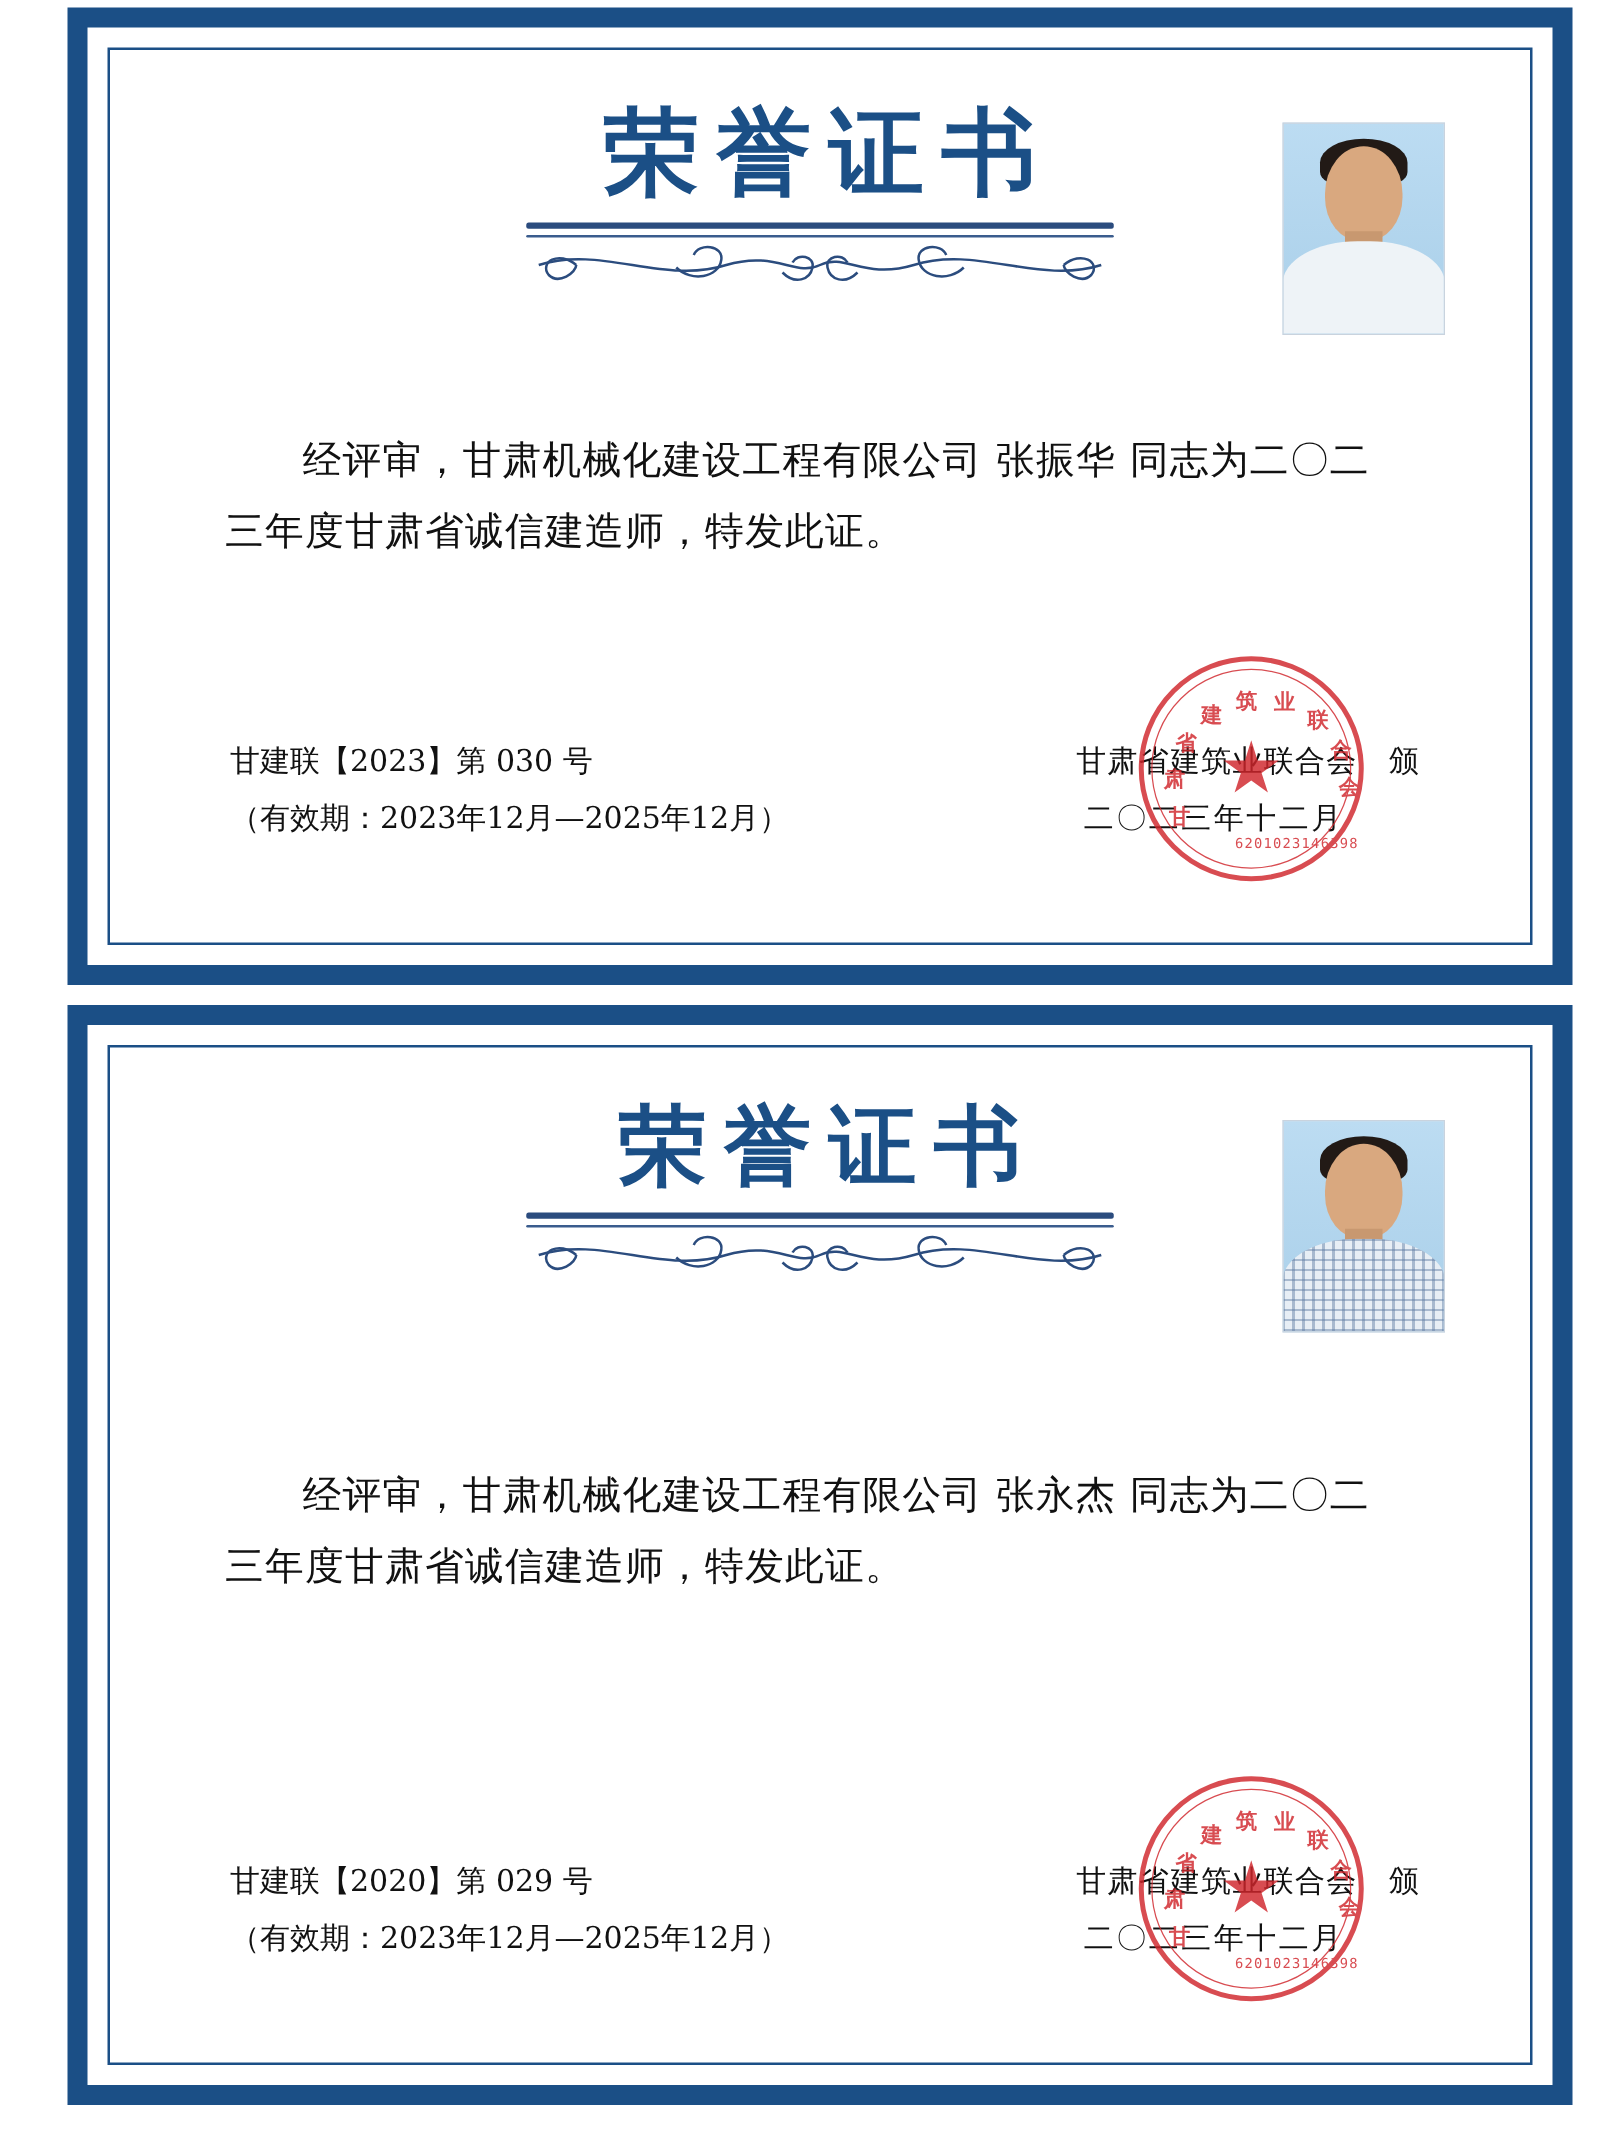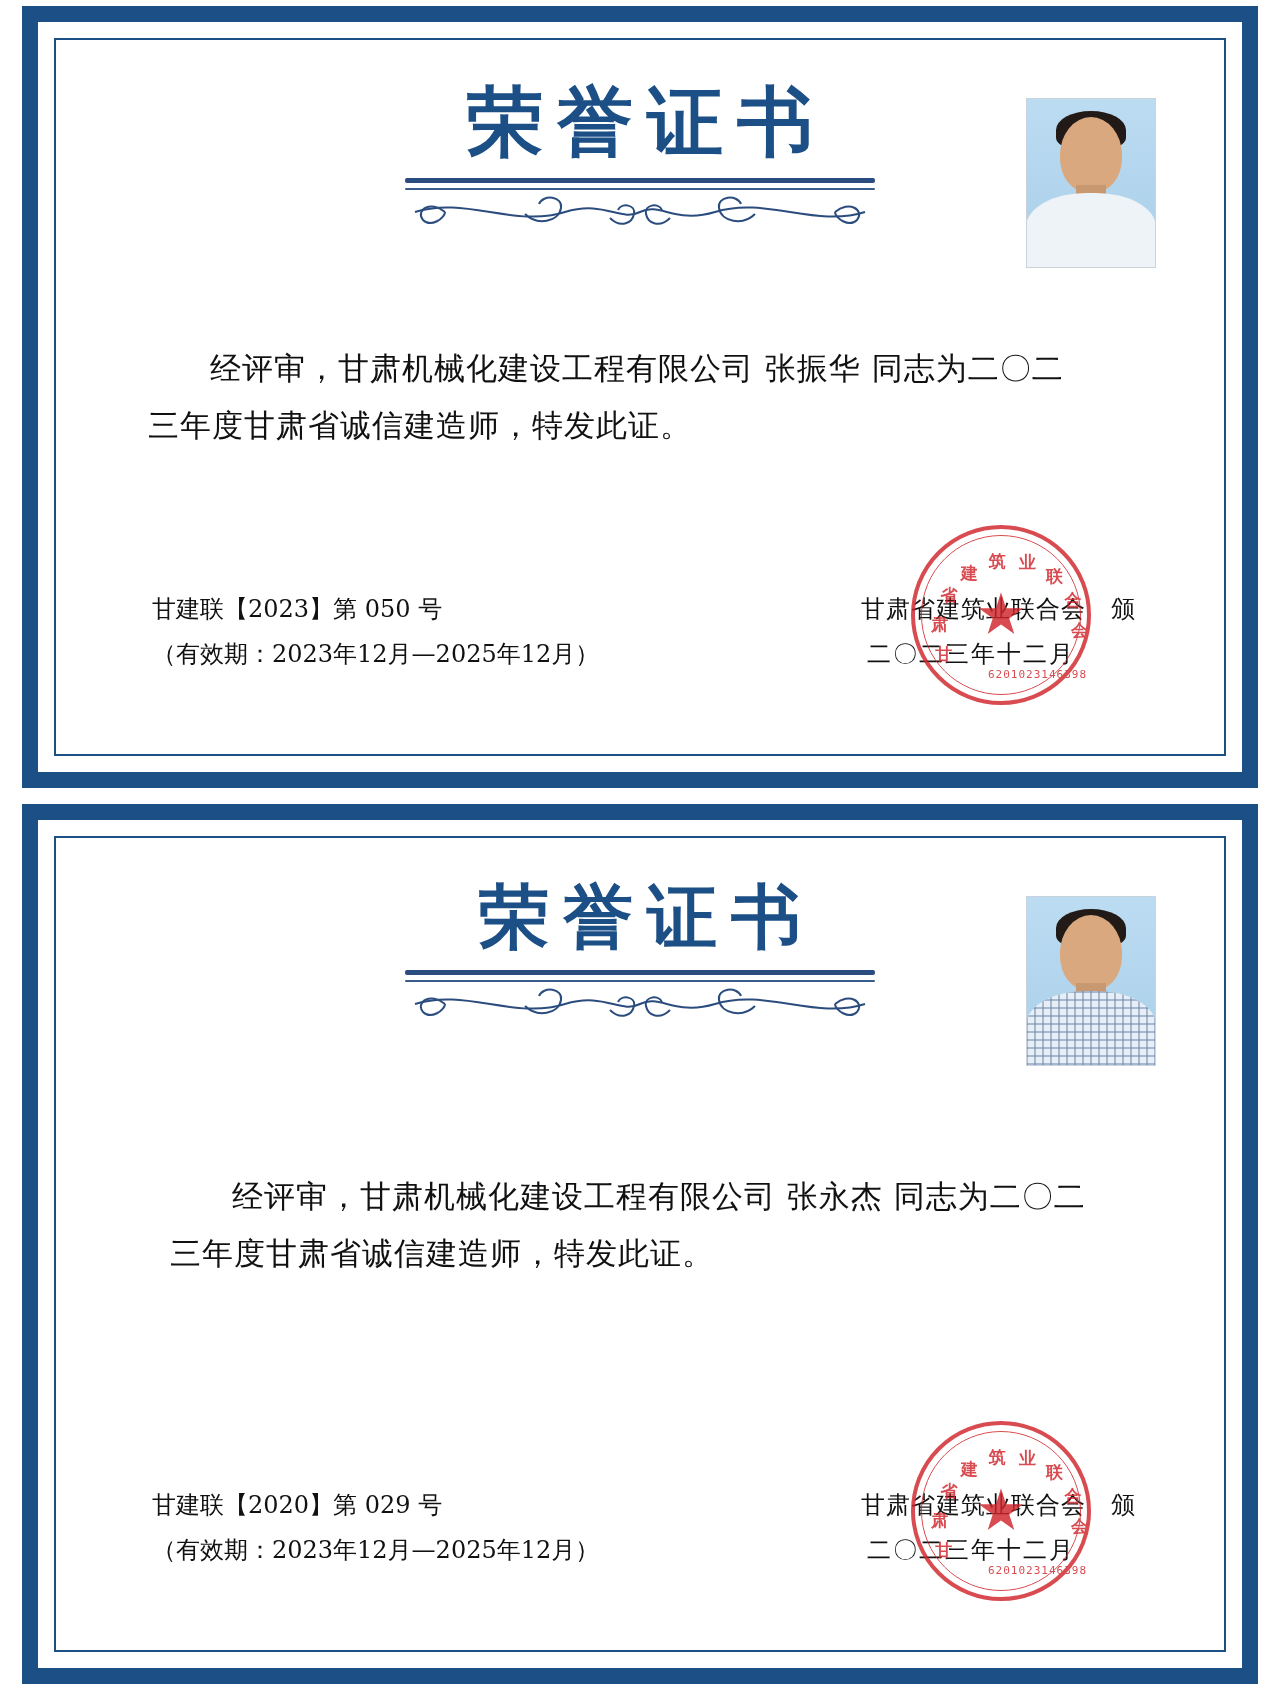--- a/index.html
+++ b/index.html
@@ -14,20 +14,21 @@
     overflow: hidden;
   }
   .page {
     width: 1280px;
     height: 1706px;
     display: flex;
     flex-direction: column;
     gap: 16px;
     padding-top: 6px;
     box-sizing: border-box;
+    padding-left: 32px;
   }
 
   
   .certificate {
     position: relative;
     margin: 0 22px;
     background: #ffffff;
     border: 16px solid #1b4f86;
     box-sizing: border-box;
     height: 782px;
@@ -165,21 +166,20 @@
     font-family: "DejaVu Serif", "Liberation Serif", serif;
     font-size: 31px;
     font-weight: normal;
     color: #111111;
     line-height: 1.85;
     letter-spacing: 1px;
     text-align: justify;
   }
   .second .body-text {
     top: 330px;
-    margin-left: 22px;
   }
   .body-text .indent {
     display: inline-block;
     width: 62px;
   }
 
   
   .footer {
     position: absolute;
     left: 96px;
@@ -300,21 +300,21 @@
         <div class="shirt"></div>
       </div>
 
       <div class="body-text">
         <span class="indent"></span><span>经评审，甘肃机械化建设工程有限公司  张振华  同志为二〇二</span><br>
         <span>三年度甘肃省诚信建造师，特发此证。</span>
       </div>
 
       <div class="footer">
         <div class="left-col">
-          <div>甘建联【2023】第 050 号</div>
+          <div>甘建联【2023】第 030 号</div>
           <div>（有效期：2023年12月—2025年12月）</div>
         </div>
         <div class="right-col">
           <div class="issuer">甘肃省建筑业联合会　颁</div>
           <div class="date">二〇二三年十二月</div>
 
           <div class="seal">
             <div class="ring"></div>
             <div class="star"></div>
             <div class="arc-text">

